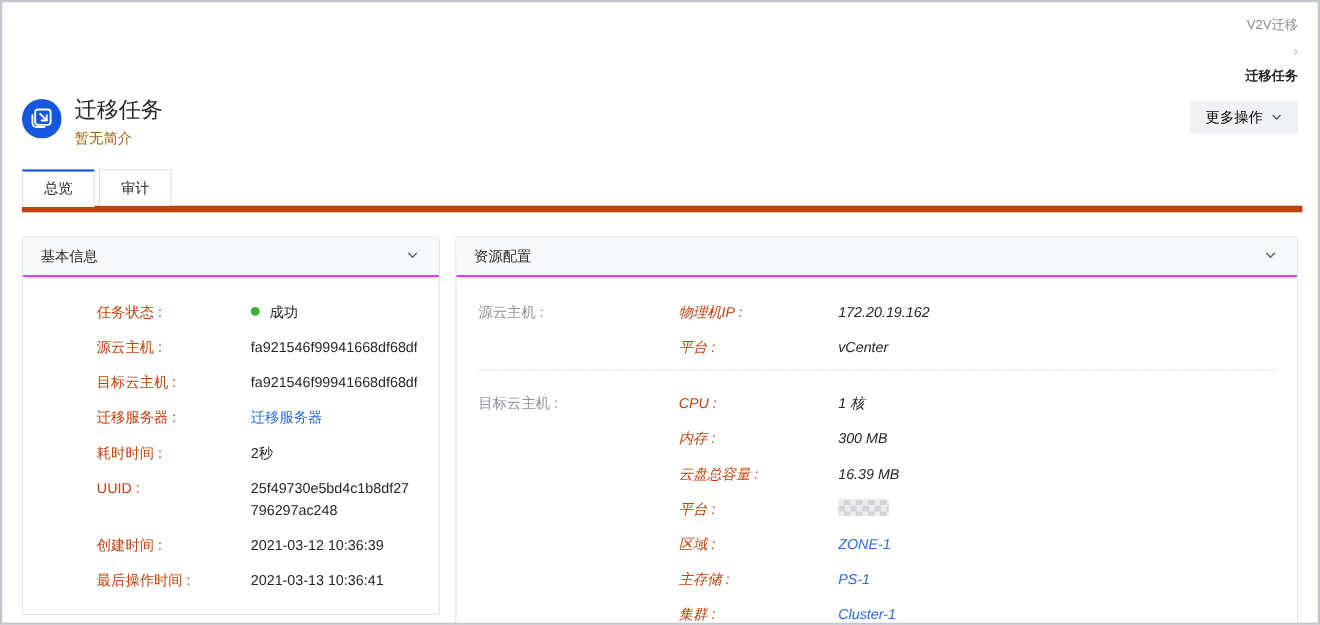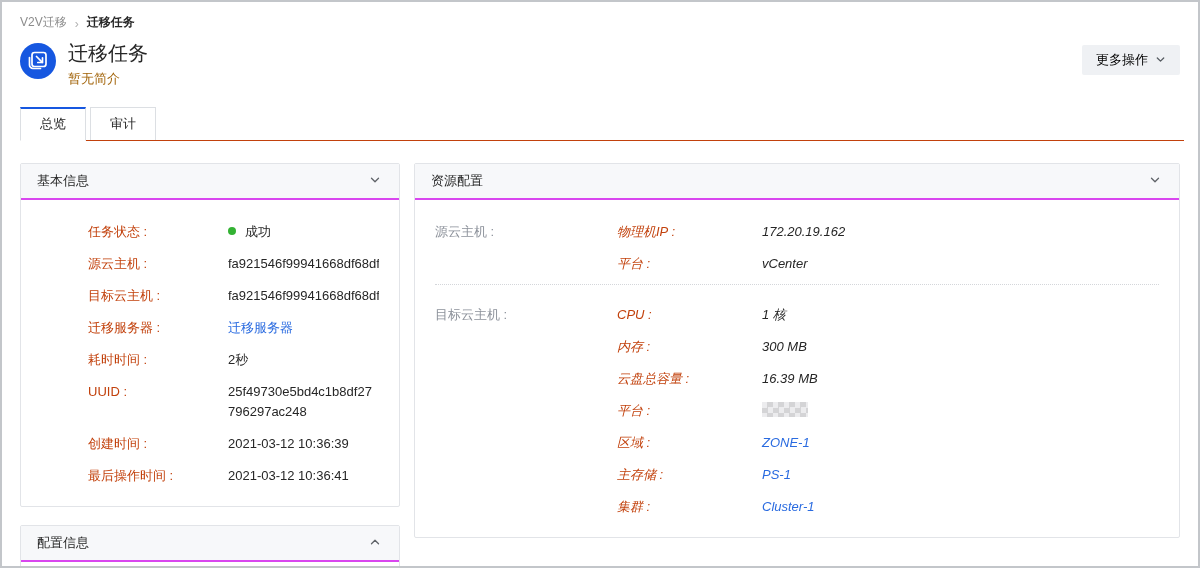--- a/index.html
+++ b/index.html
@@ -11,21 +11,21 @@
     background: #ffffff;
     border: 2px solid #c3c6ca;
     overflow: hidden;
     position: relative;
   }
 
   
   .breadcrumb {
     display: flex; align-items: flex-end; gap: 8px;
     padding: 12px 18px 0;
-    font-size: 12px; color: #8c8c8c;
+    font-size: 12px; color: #8c8c8c; flex-direction: column;
   }
   .crumb { cursor: pointer; }
   .crumb-sep { color: #b3b3b3; font-size: 12px; }
   .crumb-current { color: #262626; font-weight: 600; cursor: default; }
 
   
   .page-header { display: flex; align-items: flex-start; padding: 9px 18px 0; }
   .entity-icon { width: 36px; height: 36px; flex: none; margin-top: 3px; }
   .titles { margin-left: 12px; flex: 1; min-width: 0; }
   .page-title { font-size: 20px; font-weight: 500; color: #262626; line-height: 27px; }
@@ -34,21 +34,21 @@
     background: #eff1f4; border: none; border-radius: 2px;
     height: 30px; padding: 0 14px; margin-top: 5px;
     font-size: 13px; color: #000000; font-family: inherit;
     display: flex; align-items: center; gap: 7px; cursor: pointer; flex: none;
   }
 
   
   .tabs {
     display: flex; align-items: flex-end;
     margin: 19px 18px 0; width: 1164px;
-    border-bottom: 1px solid #c2410c;
+    border-bottom: 6px solid #c2410c;
   }
   .tab {
     width: 66px; height: 33px; line-height: 31px;
     text-align: center; background: #fff;
     border: 1px solid #dcdfe3; border-bottom: none;
     margin-right: 4px; cursor: pointer; color: #262626;
   }
   .tab.active {
     height: 34px; line-height: 30px;
     border-top: 2px solid #1657e0;
@@ -181,21 +181,21 @@
         <div class="field-row">
           <div class="f-label">UUID :</div>
           <div class="f-value wrap">25f49730e5bd4c1b8df27796297ac248</div>
         </div>
         <div class="field-row">
           <div class="f-label">创建时间 :</div>
           <div class="f-value">2021-03-12 10:36:39</div>
         </div>
         <div class="field-row">
           <div class="f-label">最后操作时间 :</div>
-          <div class="f-value">2021-03-12 10:36:41</div>
+          <div class="f-value">2021-03-13 10:36:41</div>
         </div>
       </div>
     </div>
 
     <div class="card">
       <div class="card-header">
         <span>配置信息</span>
         <button class="chev-btn">
           <span>
             <svg width="12" height="12" viewBox="0 0 12 12">

